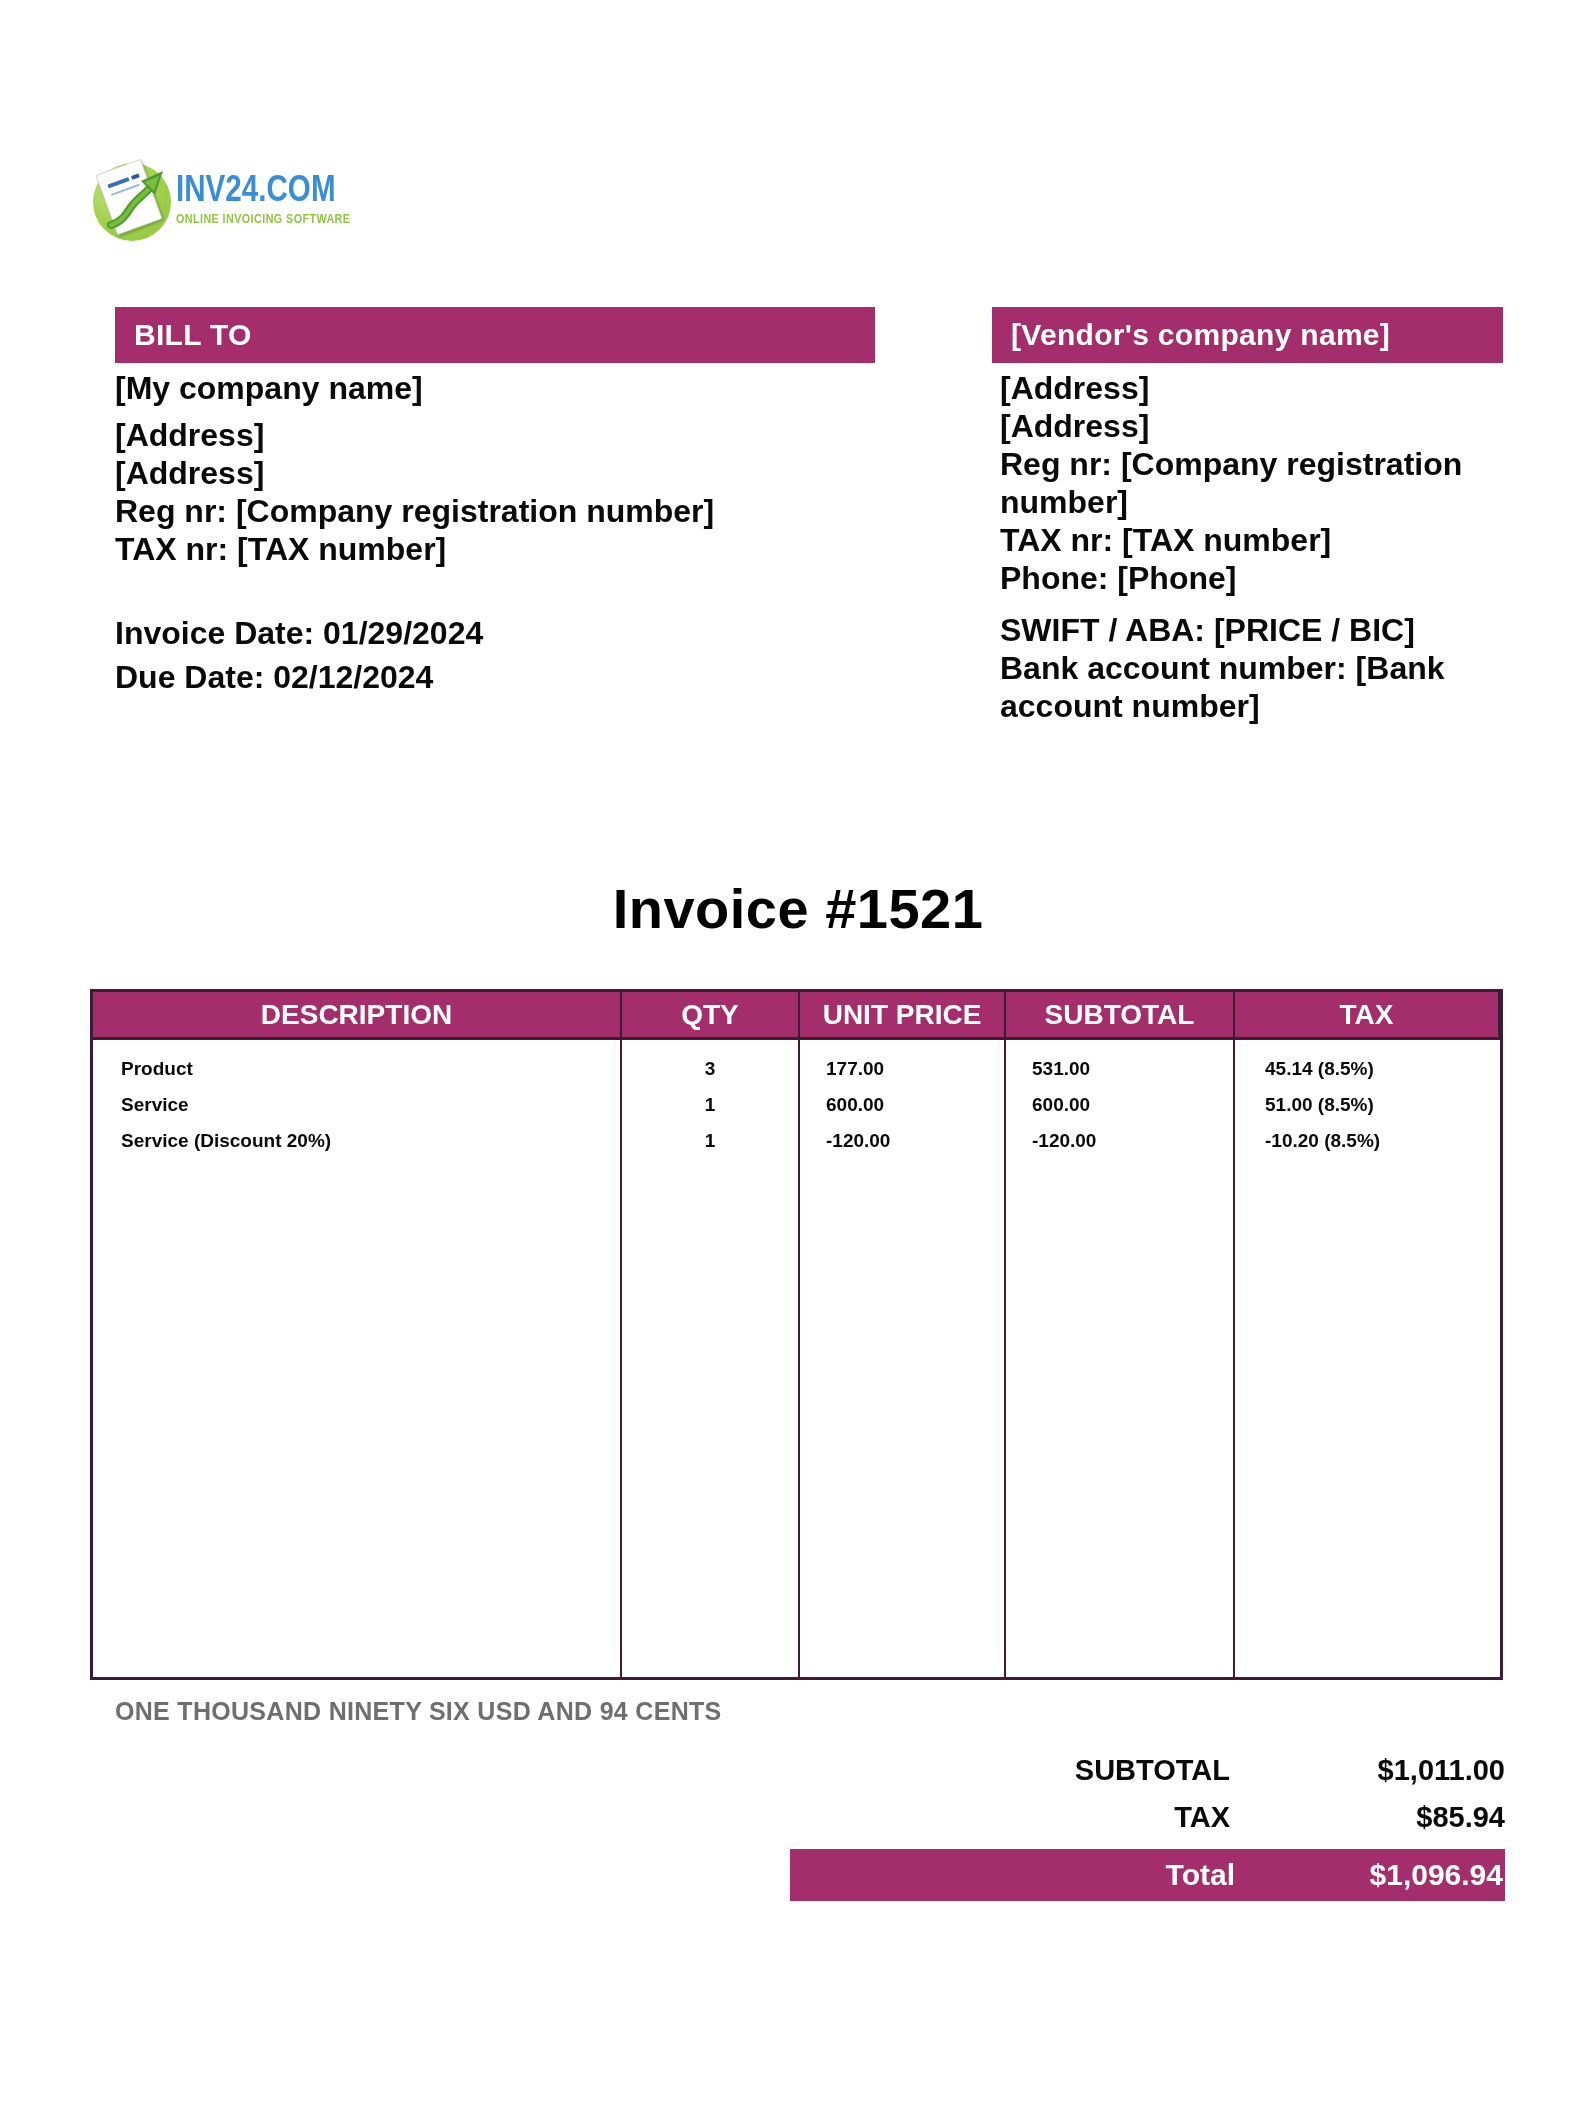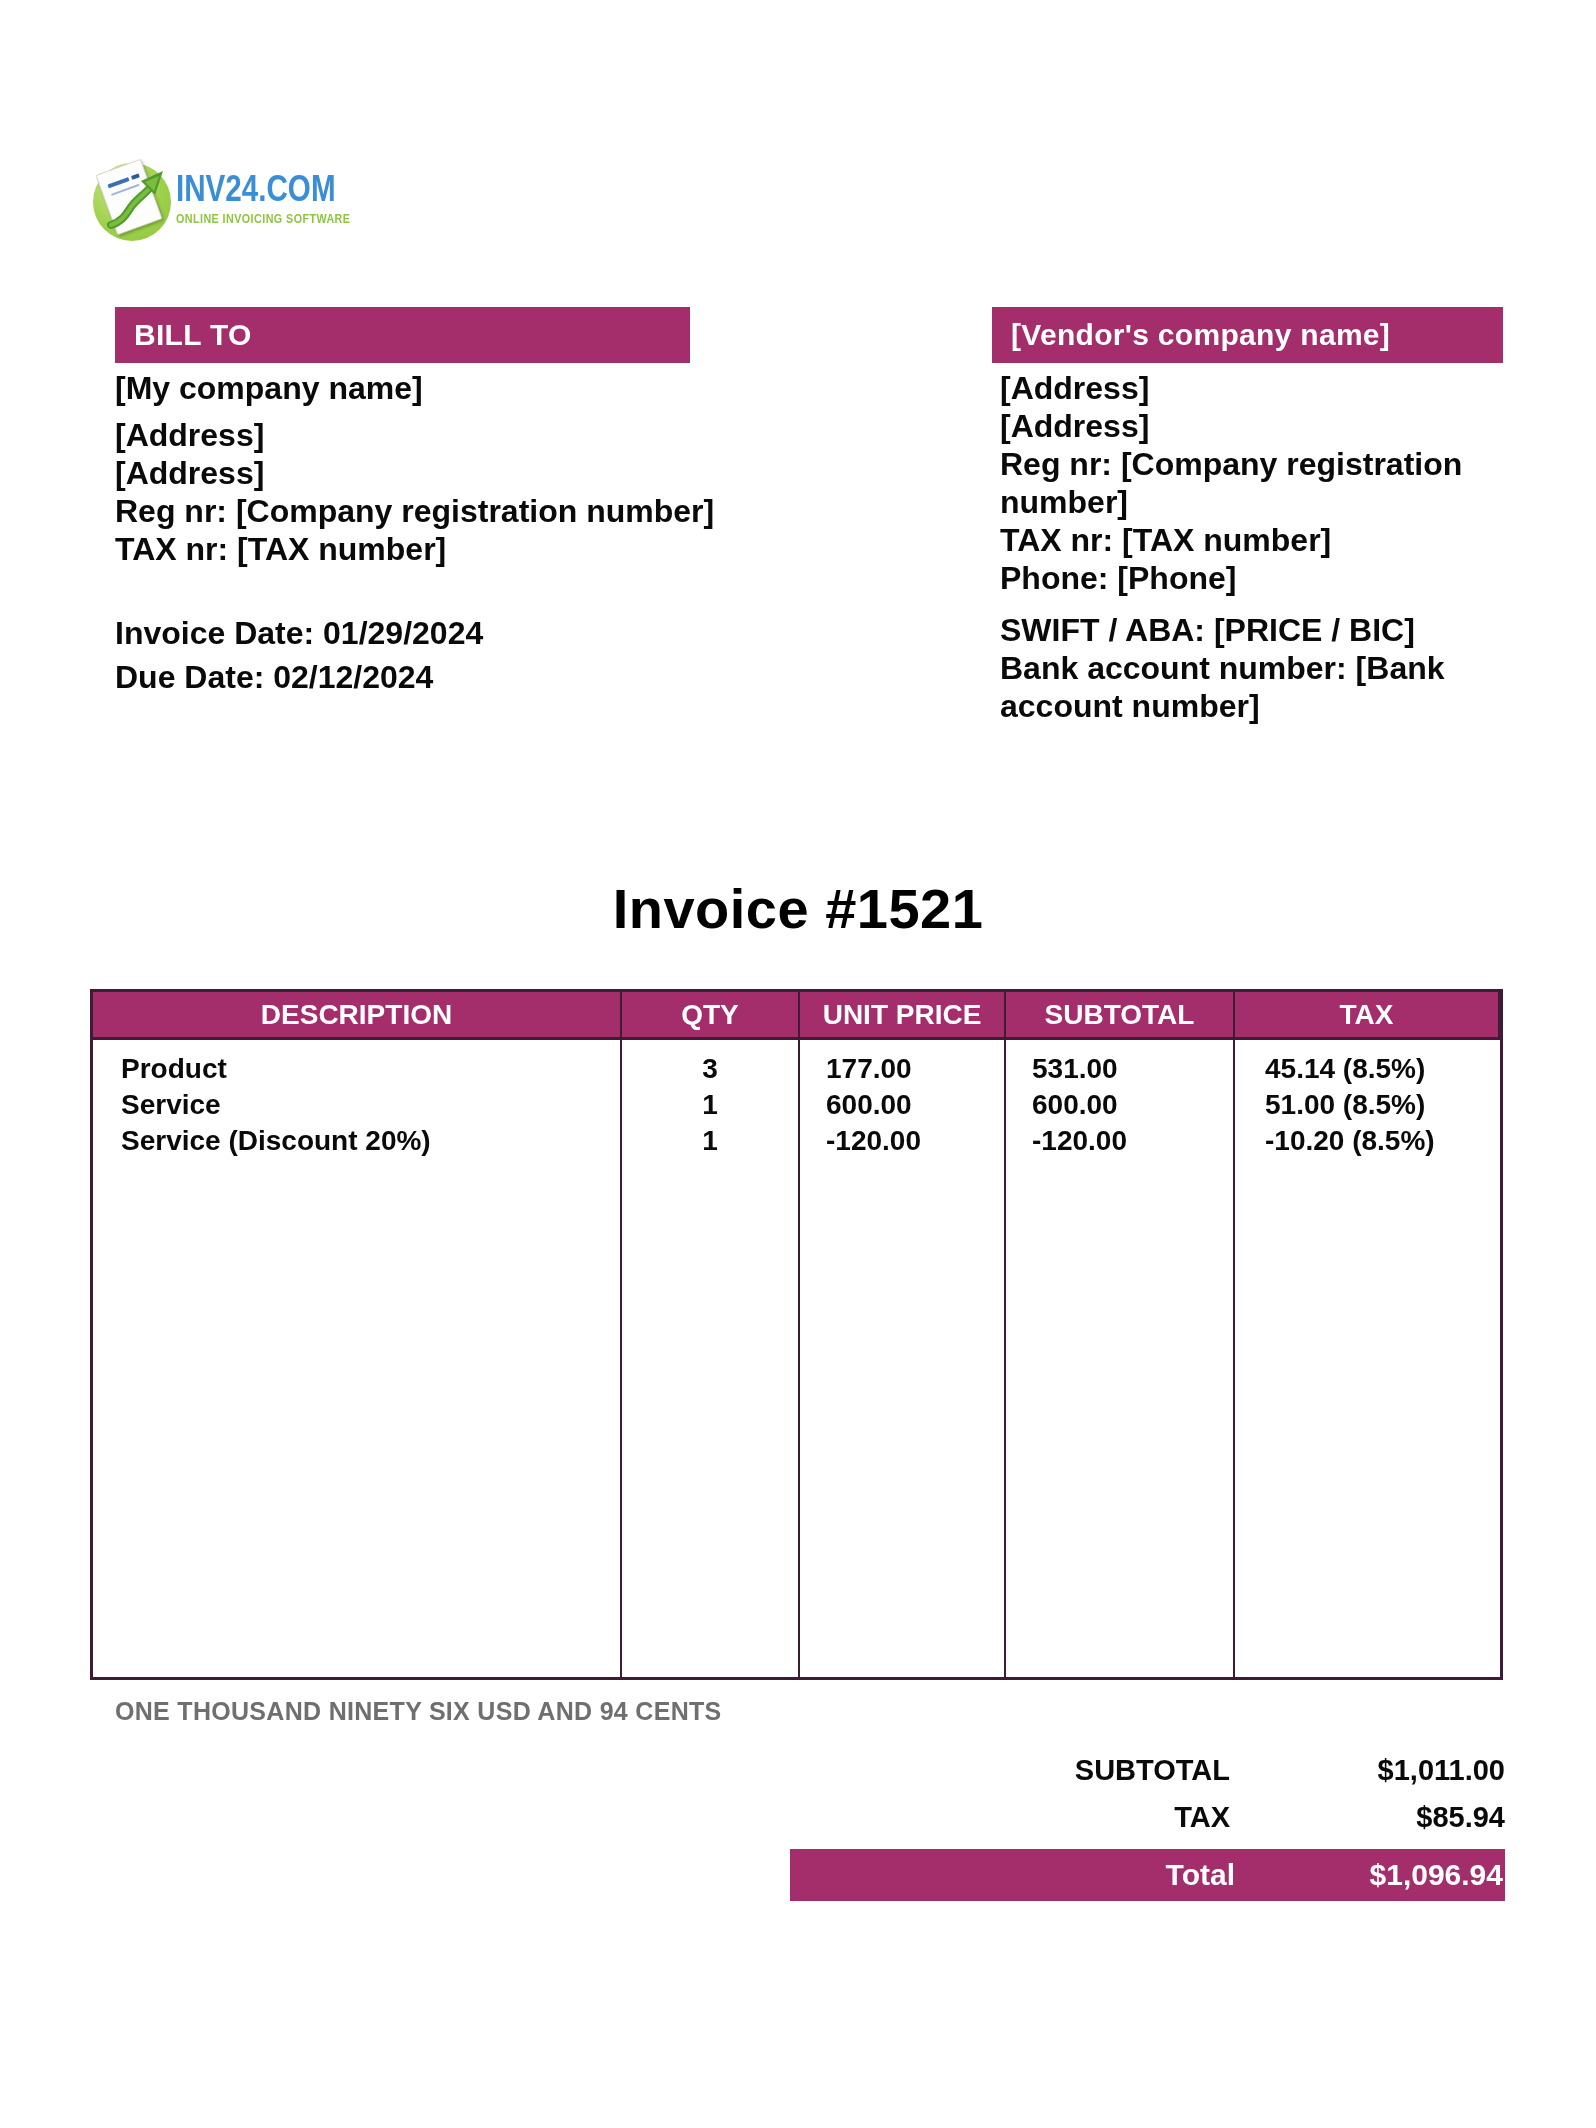--- a/index.html
+++ b/index.html
@@ -35,21 +35,21 @@
     margin-top:2px; font-size:12.5px; font-weight:bold; color:#8cc63f;
     transform:scaleX(0.86); transform-origin:left center; white-space:nowrap; letter-spacing:0.5px;
   }
 
   
   .hbar {
     position:absolute; top:307px; height:56px; background:var(--accent);
     color:#ffffff; font-weight:bold; font-size:30px; line-height:56px;
     padding-left:19px; letter-spacing:0.3px;
   }
-  .hbar-left  { left:115px; width:575px; }
+  .hbar-left  { left:115px; width:760px; }
   .hbar-right { left:992px; width:511px; }
 
   
   .info { position:absolute; font-weight:bold; font-size:32px; color:#0a0a0a; }
   .info .line { line-height:38px; }
   .billto-block { left:115px; top:369px; width:660px; }
   .billto-block .line:first-child { margin-bottom:9px; }
   .vendor-block { left:1000px; top:369px; width:505px; }
   .dates-block  { left:115px; top:611px; width:660px; }
   .dates-block .line { line-height:44px; }
@@ -68,21 +68,21 @@
     display:grid; grid-template-columns:529px 178px 206px 229px 265px;
     grid-template-rows:48px 1fr;
     border:3px solid var(--border); background:#fff;
   }
   .th {
     background:var(--accent); color:#ffffff; font-weight:bold; font-size:28px;
     display:flex; align-items:center; justify-content:center;
     border-bottom:3px solid var(--border);
   }
   .th:not(:last-of-type), .col:not(:last-child) { border-right:2px solid var(--border); }
-  .col { padding-top:11px; font-weight:bold; font-size:28px; }
+  .col { padding-top:11px; font-weight:bold; font-size:19px; }
   .col .cell { line-height:36px; white-space:nowrap; }
   .col-desc .cell { padding-left:28px; }
   .col-qty  .cell { text-align:center; }
   .col-unit .cell, .col-sub .cell { padding-left:26px; }
   .col-tax  .cell { padding-left:30px; }
 
   
   .amount-words {
     position:absolute; left:115px; top:1697px; font-size:25px; font-weight:bold;
     color:#6f6f6f; letter-spacing:0.3px;

